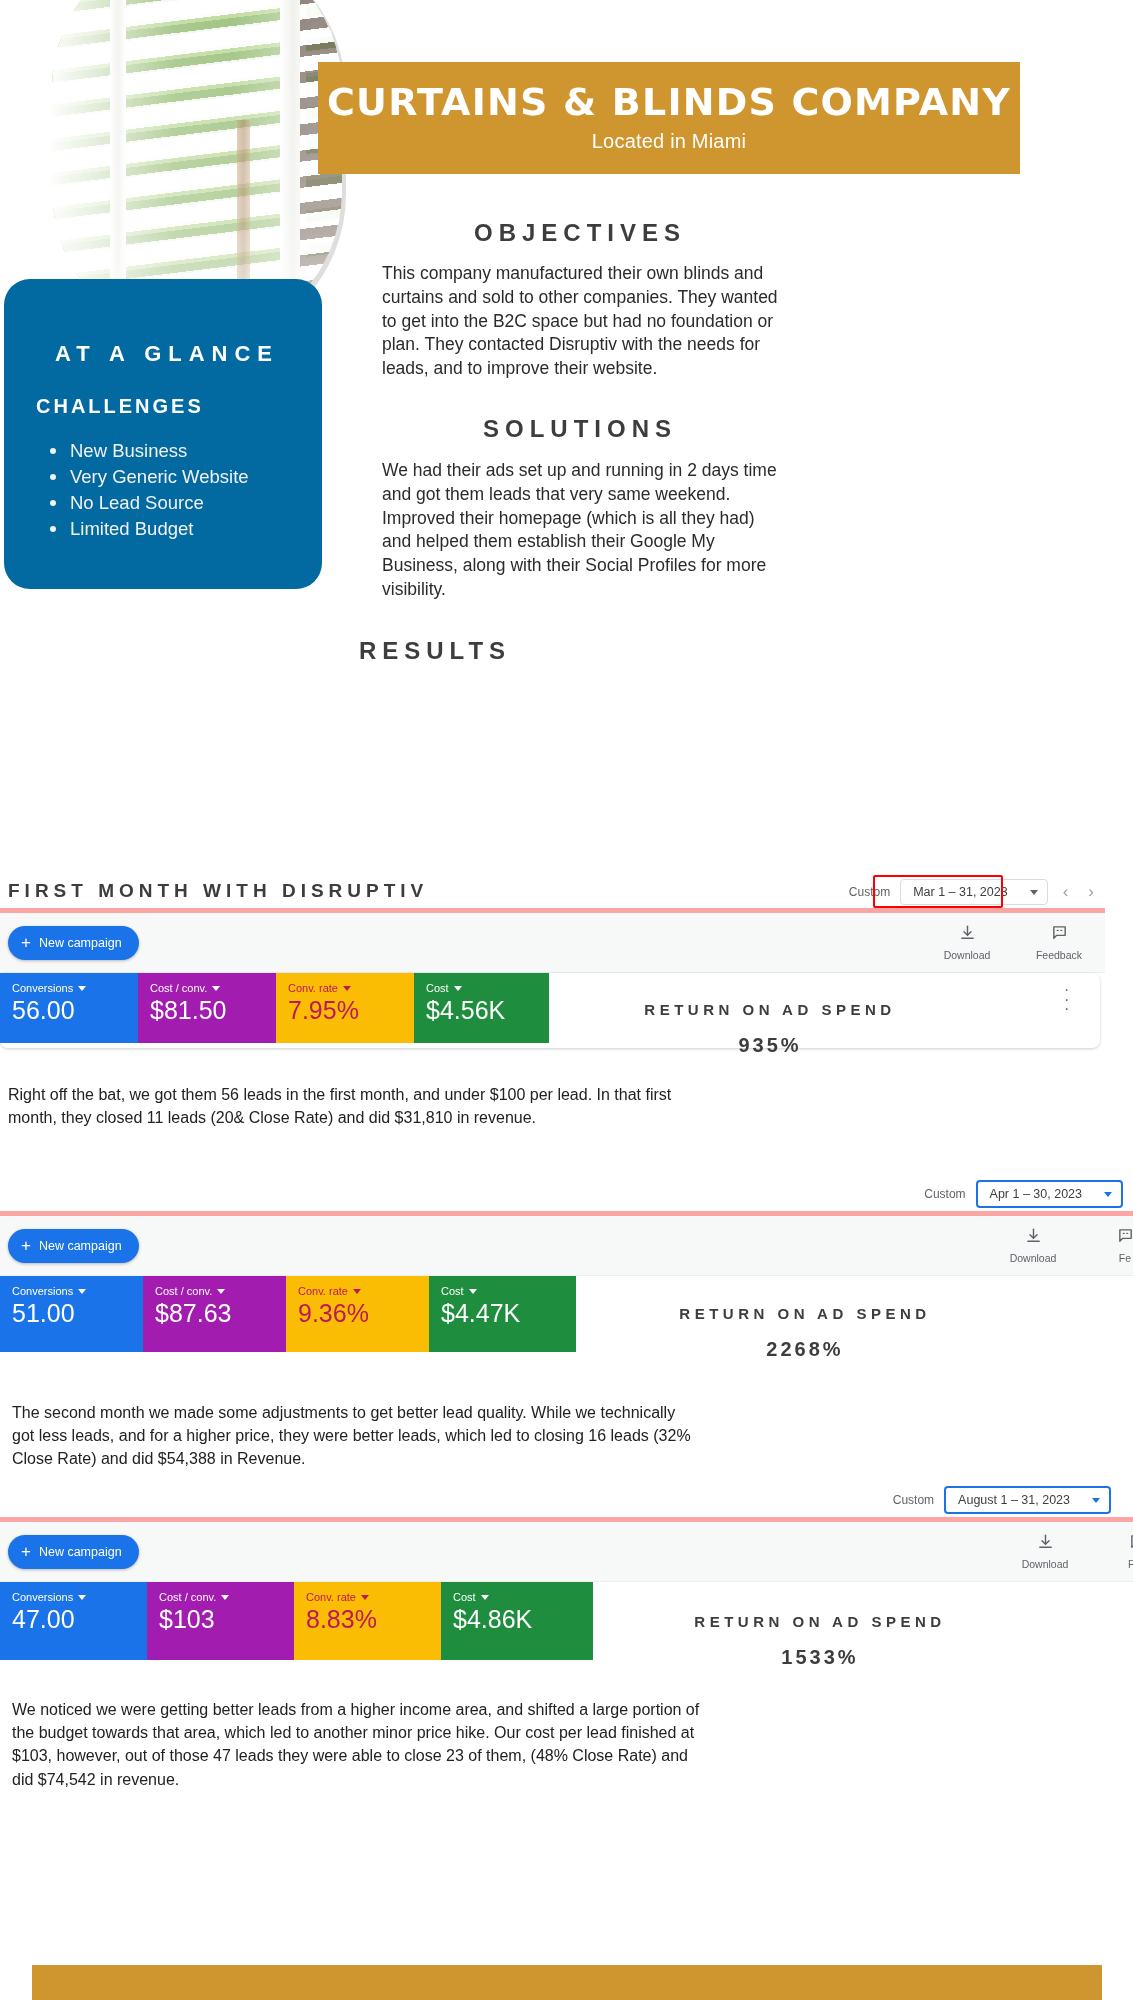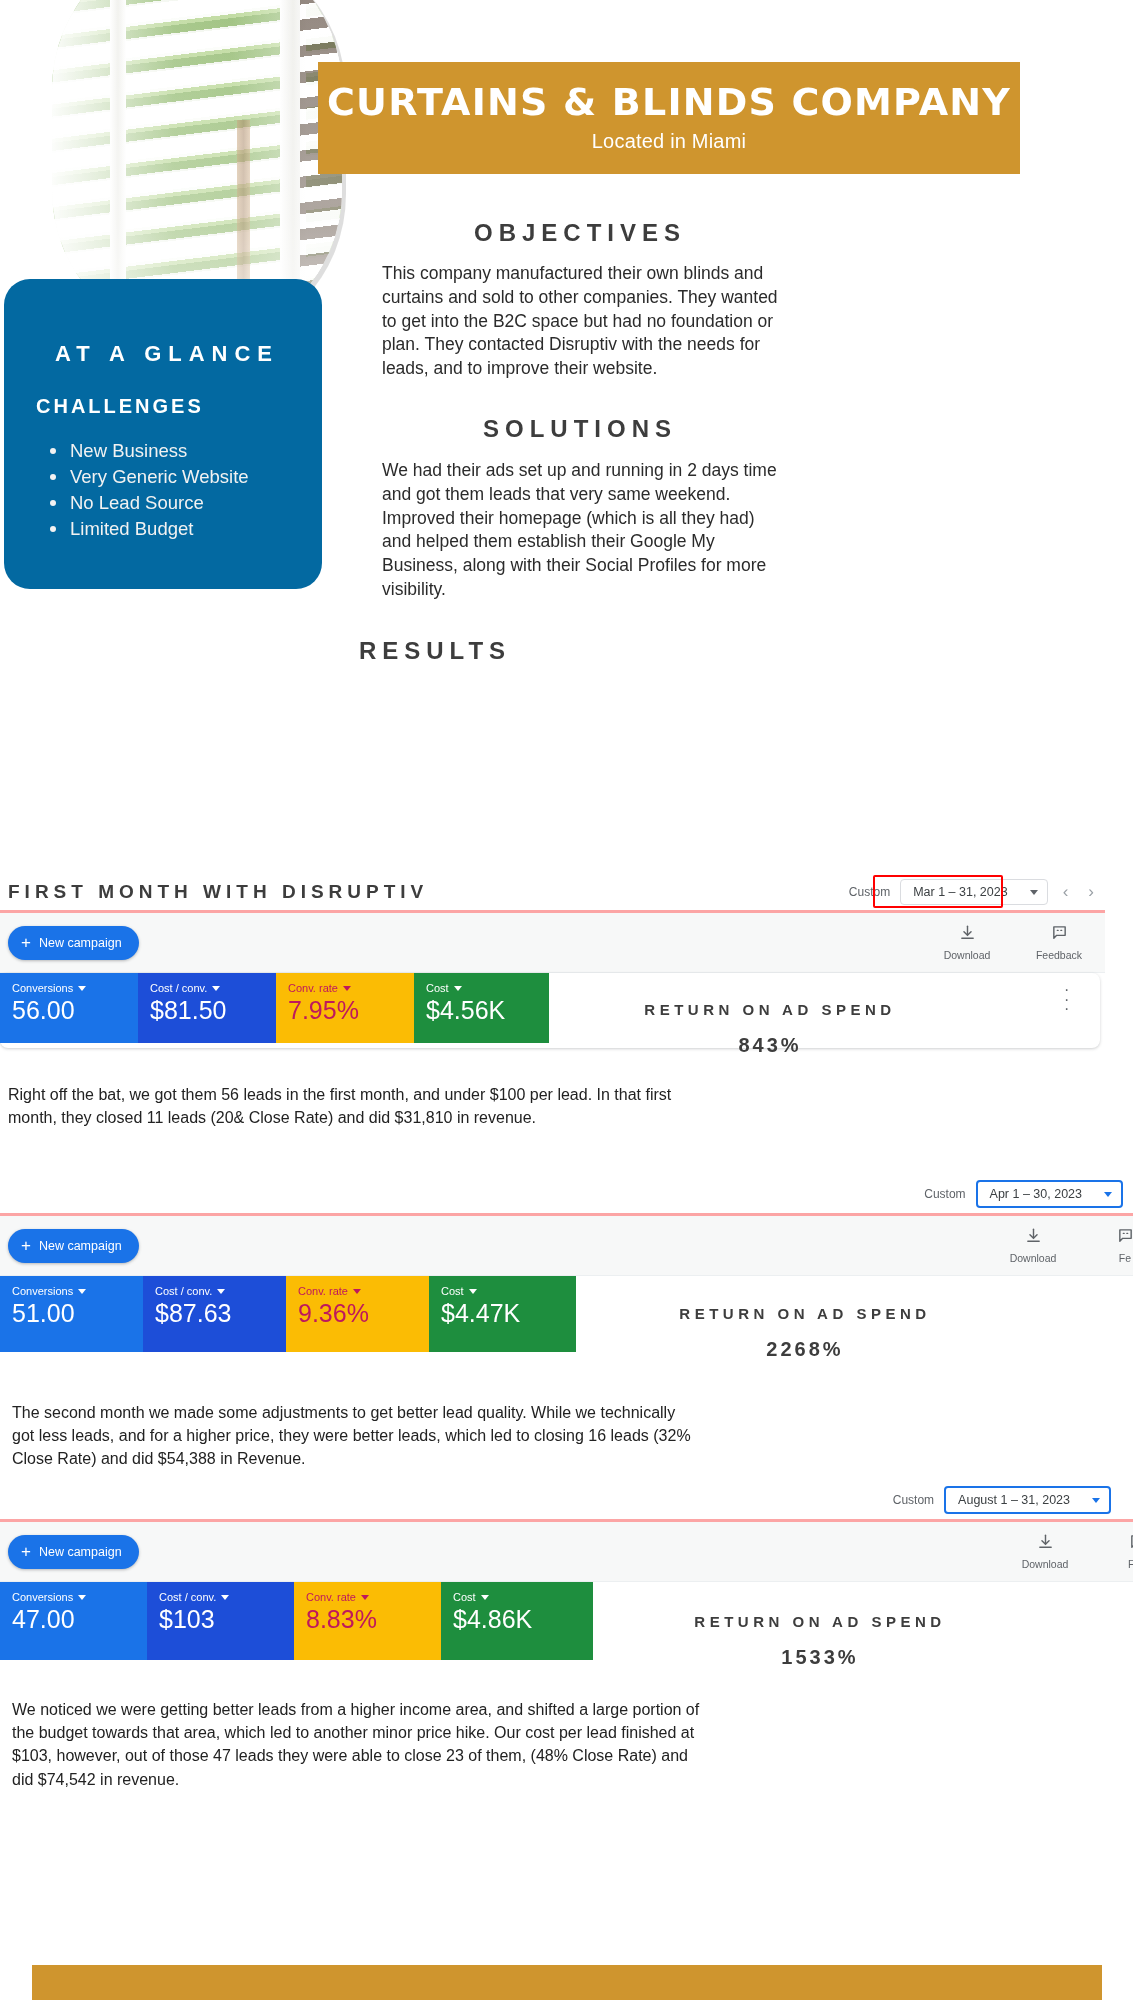--- a/index.html
+++ b/index.html
@@ -112,21 +112,21 @@
   }
   .glance-list li::before {
     content:""; position:absolute; left: 6px; top: 10px;
     width: 6px; height: 6px; border-radius: 50%; background: #f2f2f2;
   }
 
   
   .dash { position: absolute; background: #fff; }
   .dash-topbar {
     display:flex; align-items:center; height: 40px;
-    border-bottom: 3px solid #fca5a5; background:#fff;
+    border-bottom: 5px solid #fca5a5; background:#fff;
     position: relative;
   }
   .dash-heading {
     font-size: 19px; font-weight: 700; color:#3d3d3d; letter-spacing: 5px;
     white-space: nowrap;
   }
   .daterange { display:flex; align-items:center; gap: 10px; }
   .daterange .custom-label { font-size: 12px; color:#5f6368; }
   .dr-select {
     display:flex; align-items:center; gap: 22px;
@@ -160,21 +160,21 @@
   .act-item { display:flex; flex-direction:column; align-items:center; gap: 4px; width: 56px; }
   .act-item .glyph { color:#5f6368; }
   .act-item .lbl { font-size: 10.5px; color:#5f6368; }
 
   .tiles { display:flex; height: 70px; }
   .tile { flex: 0 0 auto; padding: 9px 0 0 12px; }
   .tile .t-lbl { font-size: 11px; display:flex; align-items:center; gap:5px; }
   .tile .t-val { font-size: 25px; margin-top: 3px; line-height: 1.05; }
   .tile .mini-caret { width:0;height:0;border-left:4px solid transparent;border-right:4px solid transparent;border-top:5px solid currentColor; }
   .t-blue  { background:#1a73e8; color:#fff; }
-  .t-red   { background:#1d4ed8; color:#fff; }
+  .t-red   { background:#a21caf; color:#fff; }
   .t-amber { background:#fbbc04; color:#be185d; }
   .t-green { background:#1e8e3e; color:#fff; }
 
   .roas { position:absolute; text-align:center;margin-top:13px; }
   .roas .roas-label {
     font-size: 15px; font-weight: 700; letter-spacing: 4.5px; color:#3d3d3d;
     white-space: nowrap;
   }
   .roas .roas-value {
     font-size: 20px; font-weight: 700; letter-spacing: 3px; color:#3d3d3d;
@@ -312,21 +312,21 @@
         <div class="t-lbl">
             <span>Cost</span>
             <span class="mini-caret"></span>
           </div>
         <div class="t-val">$4.56K</div>
       </div>
     </div>
 
     <div class="roas" style="left: 560px; top: 115px; width: 420px;">
       <div class="roas-label">RETURN ON AD SPEND</div>
-      <div class="roas-value">843%</div>
+      <div class="roas-value">935%</div>
     </div>
     <div class="kebab" style="left: 1064px; top: 112px;">
       <span>·</span>
         <span>·</span>
         <span>·</span>
     </div>
 
     <div class="dash-note" style="left: 8px; top: 210px; width: 670px;">Right off the bat, we got them 56 leads in the first month, and under $100 per lead. In that first month, they closed 11 leads (20&amp; Close Rate) and did $31,810 in revenue.</div>
   </div>
 

